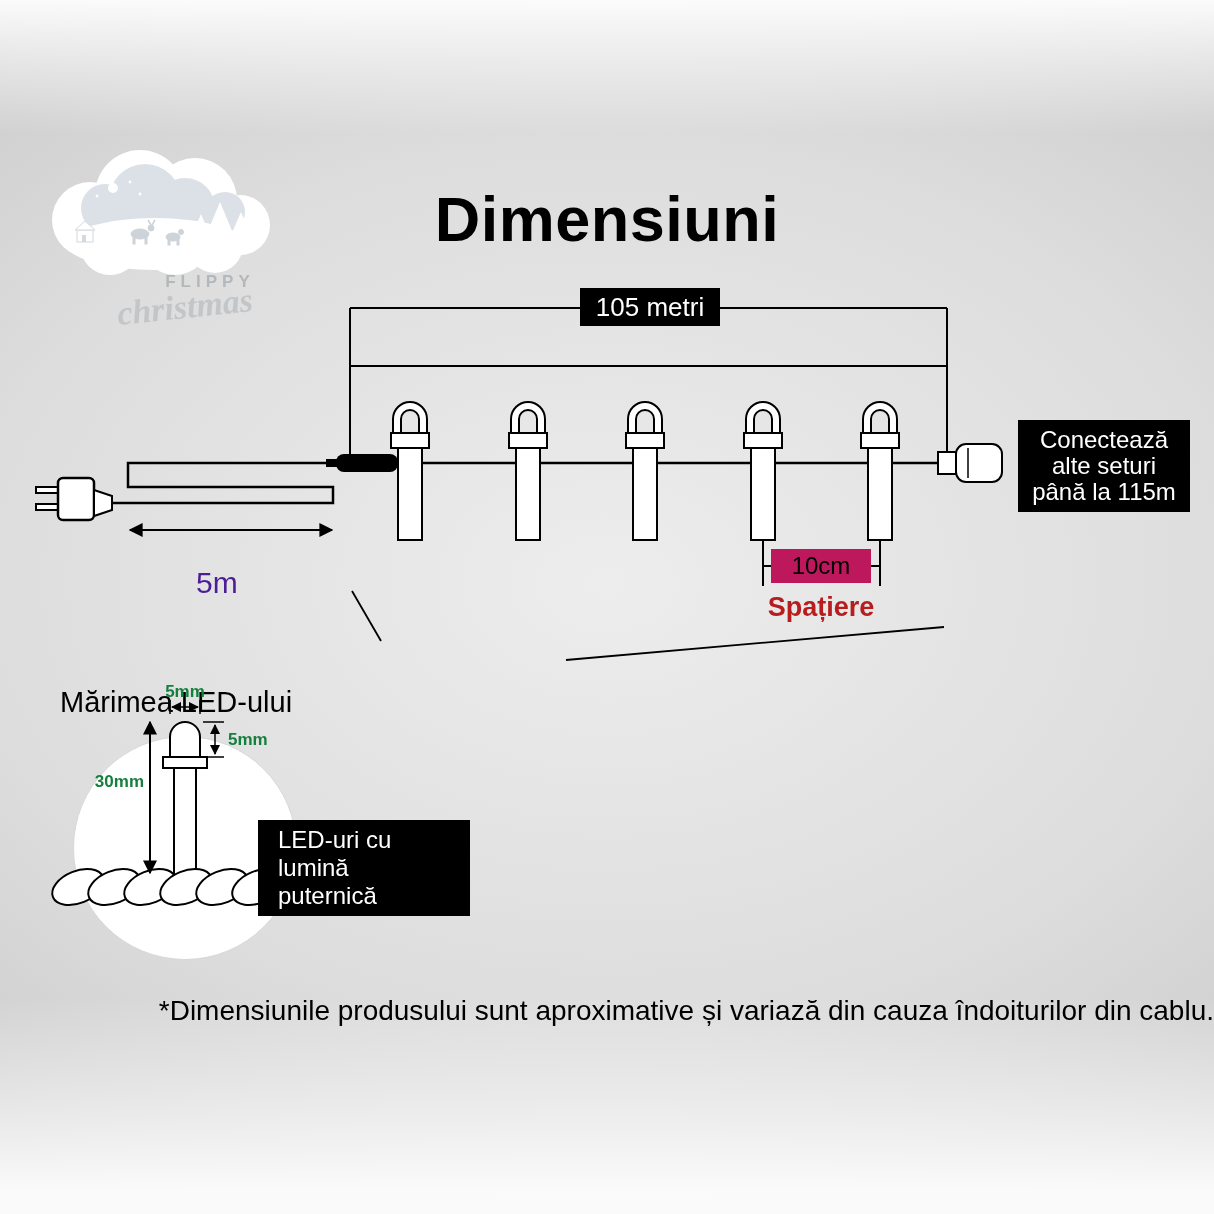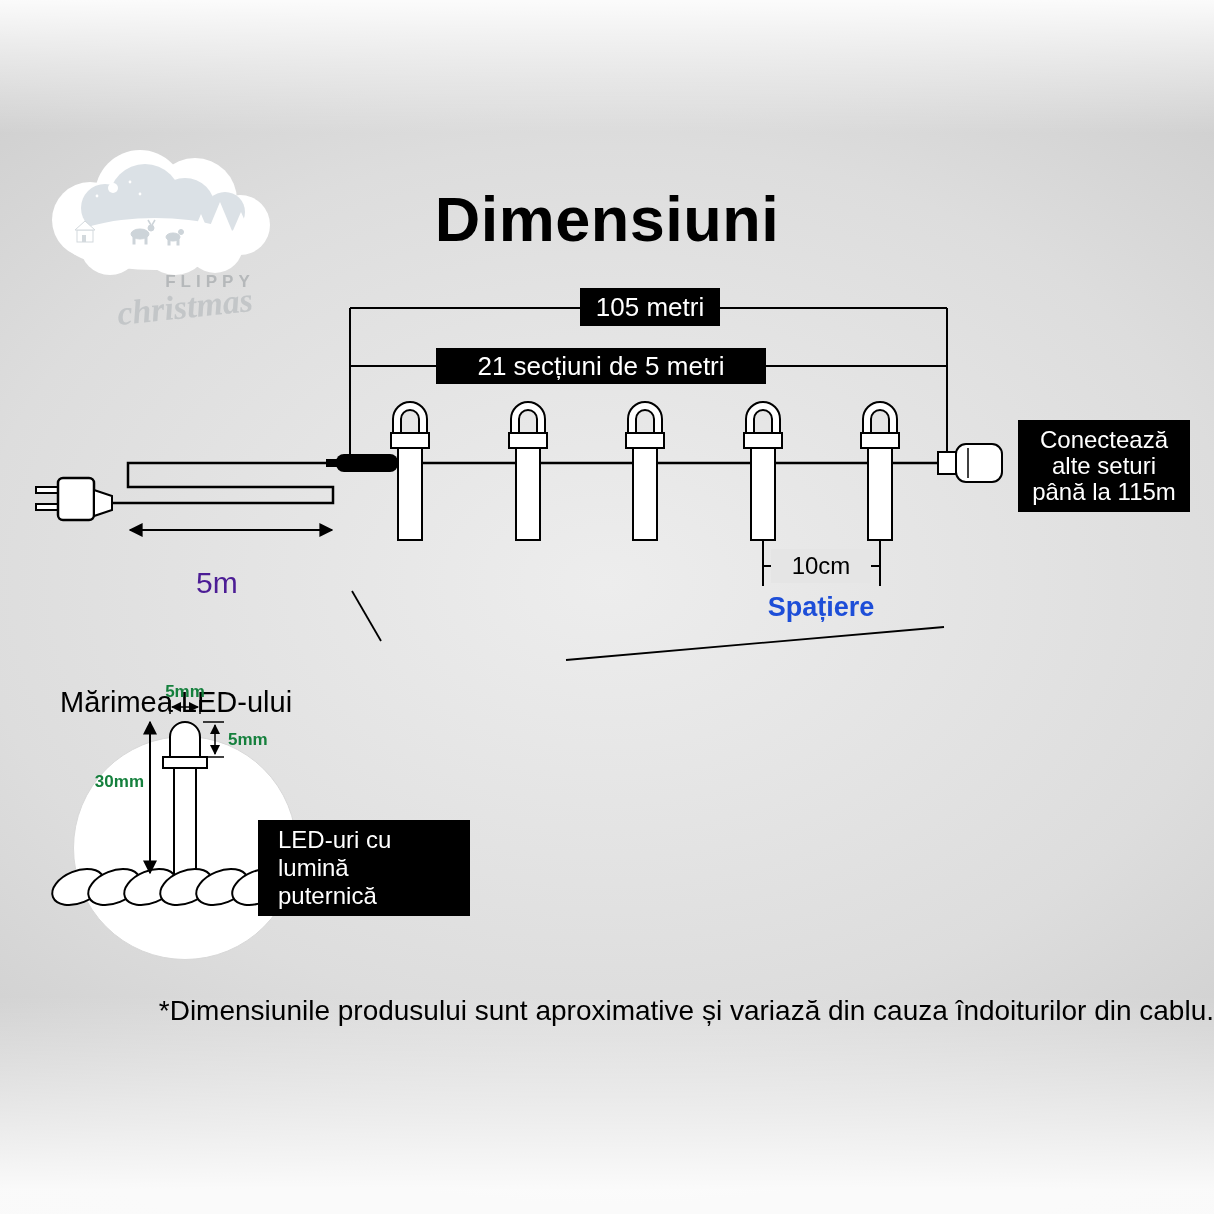--- a/index.html
+++ b/index.html
@@ -28,23 +28,23 @@
     left:1018px; top:420px; width:152px; padding:7px 10px;
     text-align:center; font-size:24px; line-height:26px;
   }
   .box-lednote{
     left:258px; top:820px; width:172px; padding:6px 20px;
     text-align:left; font-size:24px; line-height:28px;
   }
   .label-5m{ position:absolute; left:196px; top:546px; width:70px; font-size:30px; color:#4c1d95;margin-top:20px; }
   .box-10cm{
     position:absolute; left:771px; top:549px; width:100px; height:34px; line-height:34px;
-    background:#e5e5e5; color:#000; text-align:center; font-size:24px;
-  }
-  .label-spatiere{ position:absolute; left:726px; top:592px; width:190px; text-align:center; font-size:27px; font-weight:700; color:#1d4ed8; }
+    background:#be185d; color:#000; text-align:center; font-size:24px;
+  }
+  .label-spatiere{ position:absolute; left:726px; top:592px; width:190px; text-align:center; font-size:27px; font-weight:700; color:#b91c1c; }
   .heading-ledsize{ position:absolute; left:60px; top:658px; font-size:29px; color:#000;margin-top:28px; }
   .dimlabel{ position:absolute; font-size:17px; font-weight:700; color:#15803d; }
   .dim-5mm-top{ left:155px; top:682px; width:60px; text-align:center; }
   .dim-5mm-right{ left:228px; top:730px; }
   .dim-30mm{ left:90px; top:772px; width:54px; text-align:right; }
   .footnote{
     position:absolute; left:0; right:0; top:995px; text-align:right;
     font-size:28px; color:#000;
   }
   .detail-circle{
@@ -194,21 +194,20 @@
         <circle cx="146" cy="82" r="2.5"></circle>
       </g>
     </svg>
     <div class="logo-flippy">FLIPPY</div>
     <div class="logo-christmas">christmas</div>
   </div>
 
   <h1 class="title">Dimensiuni</h1>
 
   <div class="blackbox box-105">105 metri</div>
-  <div class="blackbox box-sections">21 secțiuni de 5 metri</div>
 
   <div class="label-5m">5m</div>
 
   <div class="box-10cm">10cm</div>
   <div class="label-spatiere">Spațiere</div>
 
 
   <div class="blackbox box-connect">
     <div>Conectează</div>
     <div>alte seturi</div>

